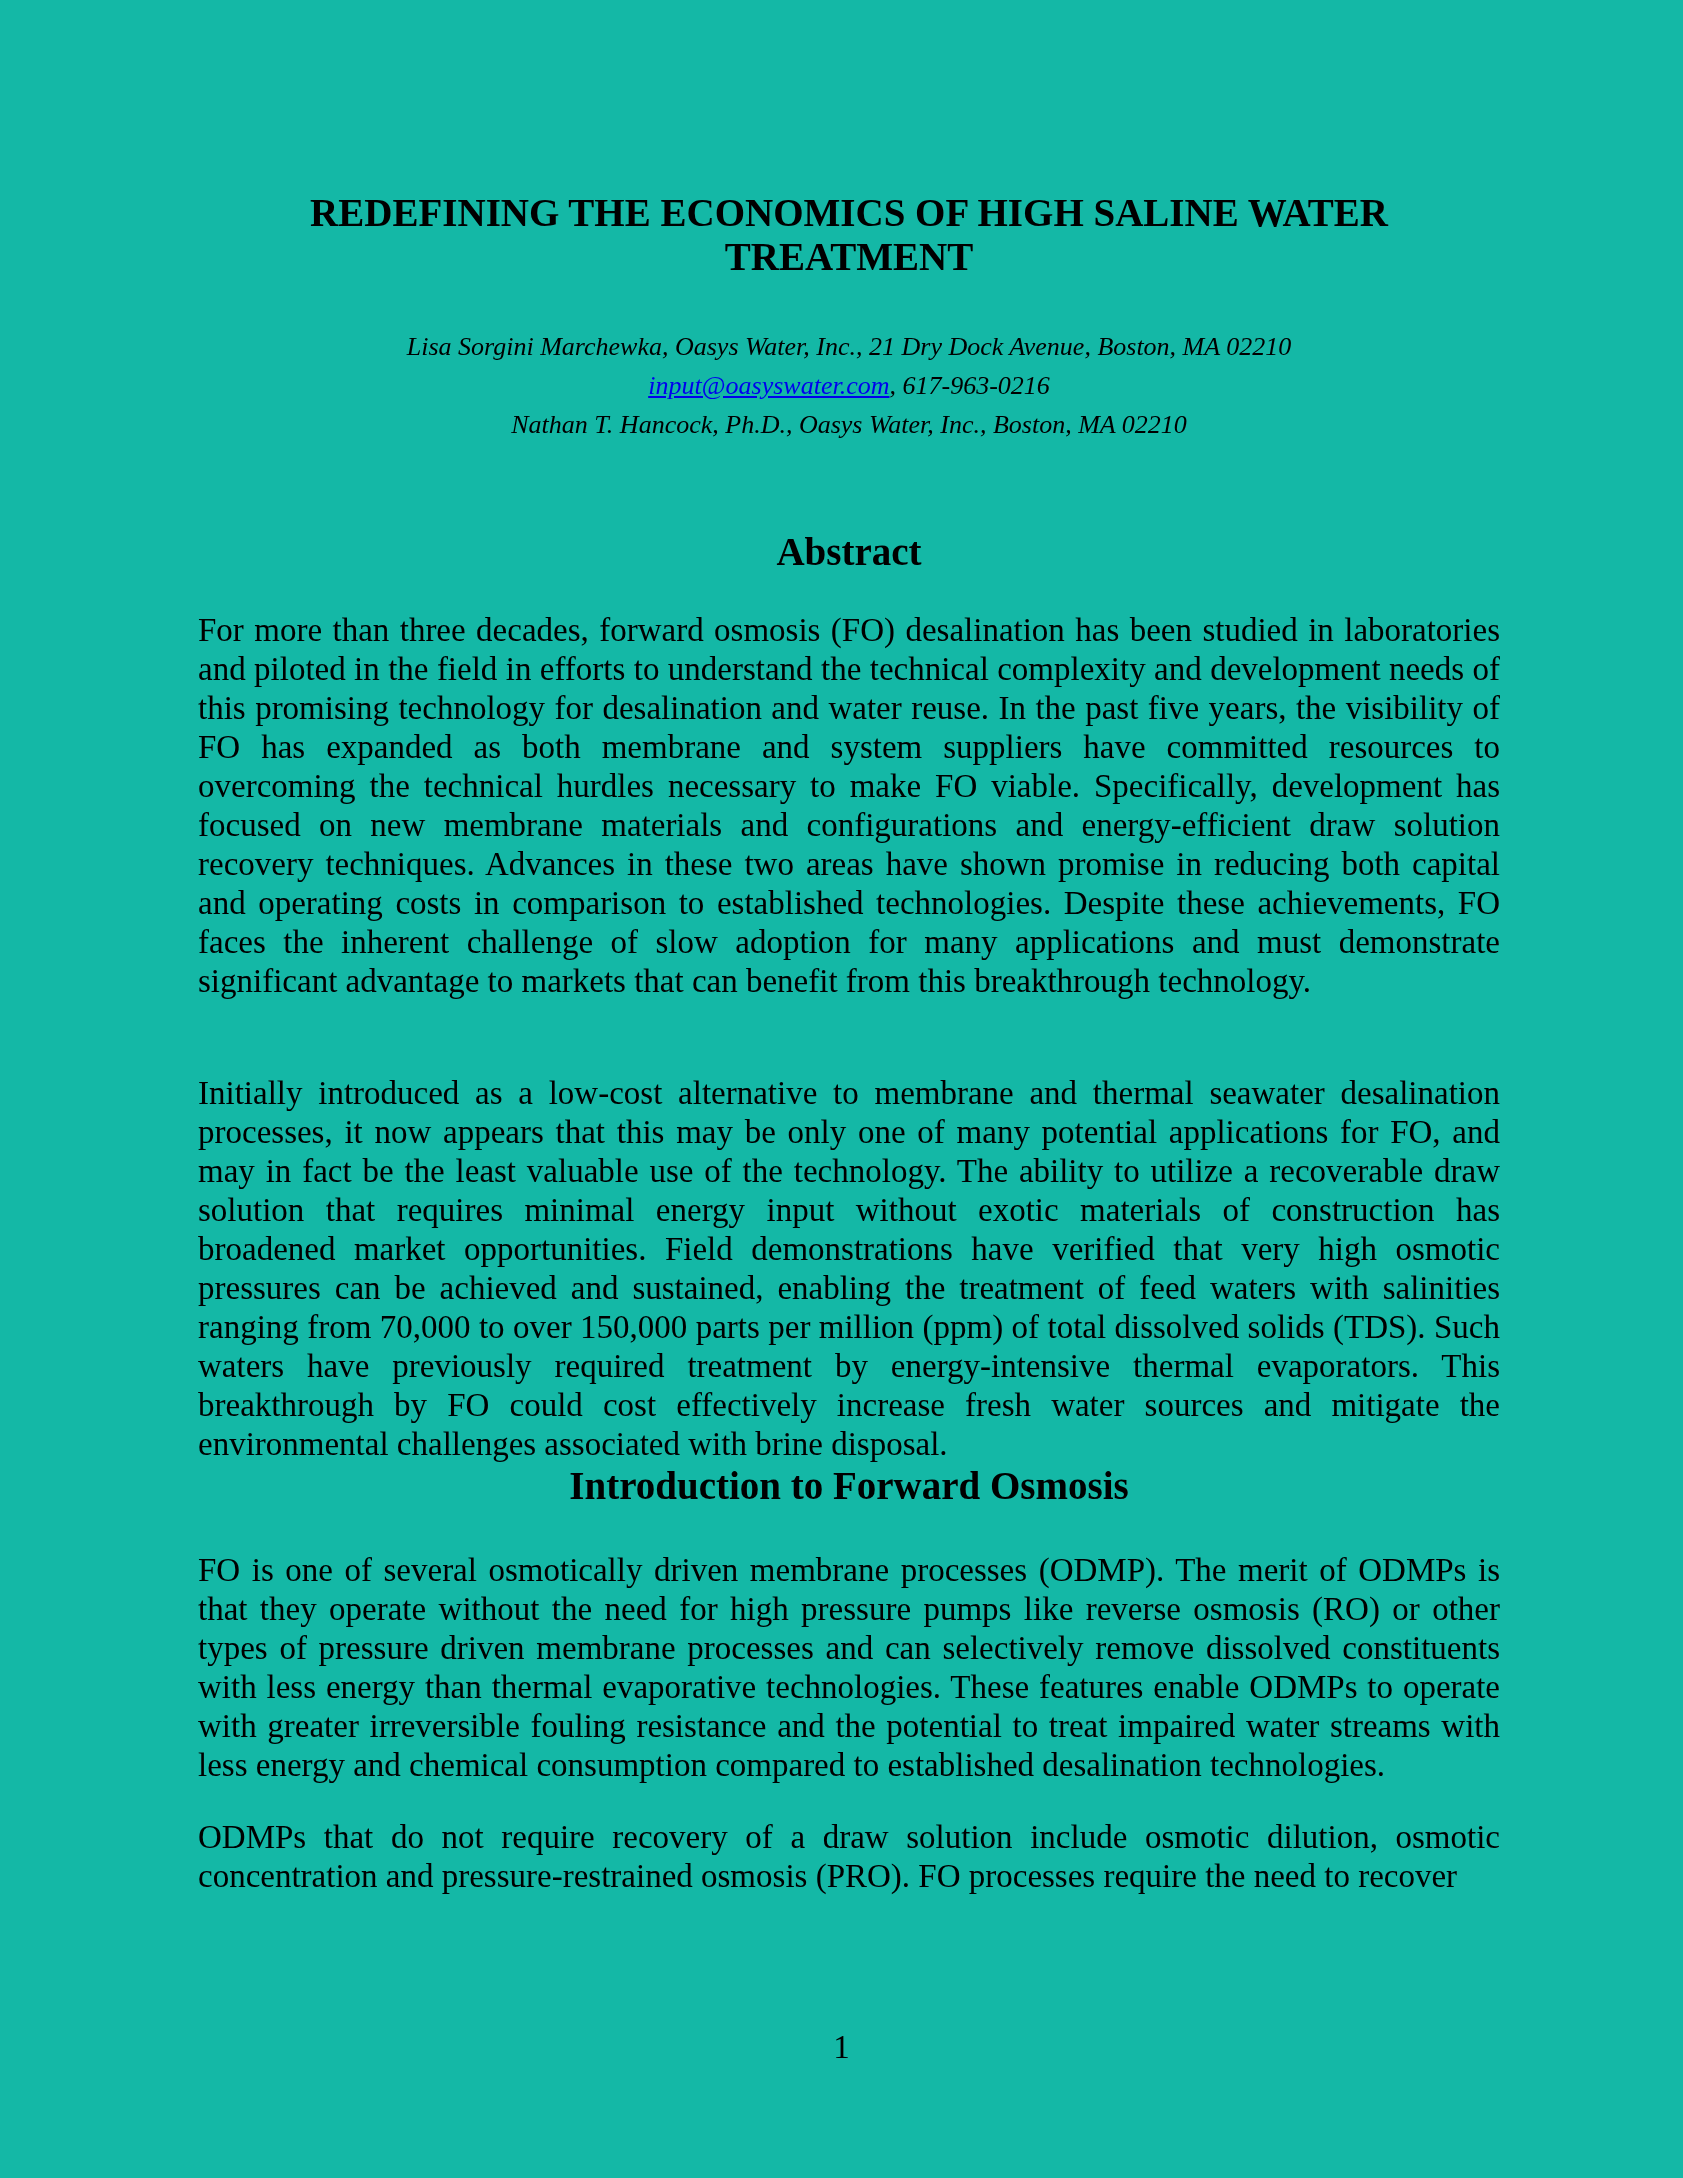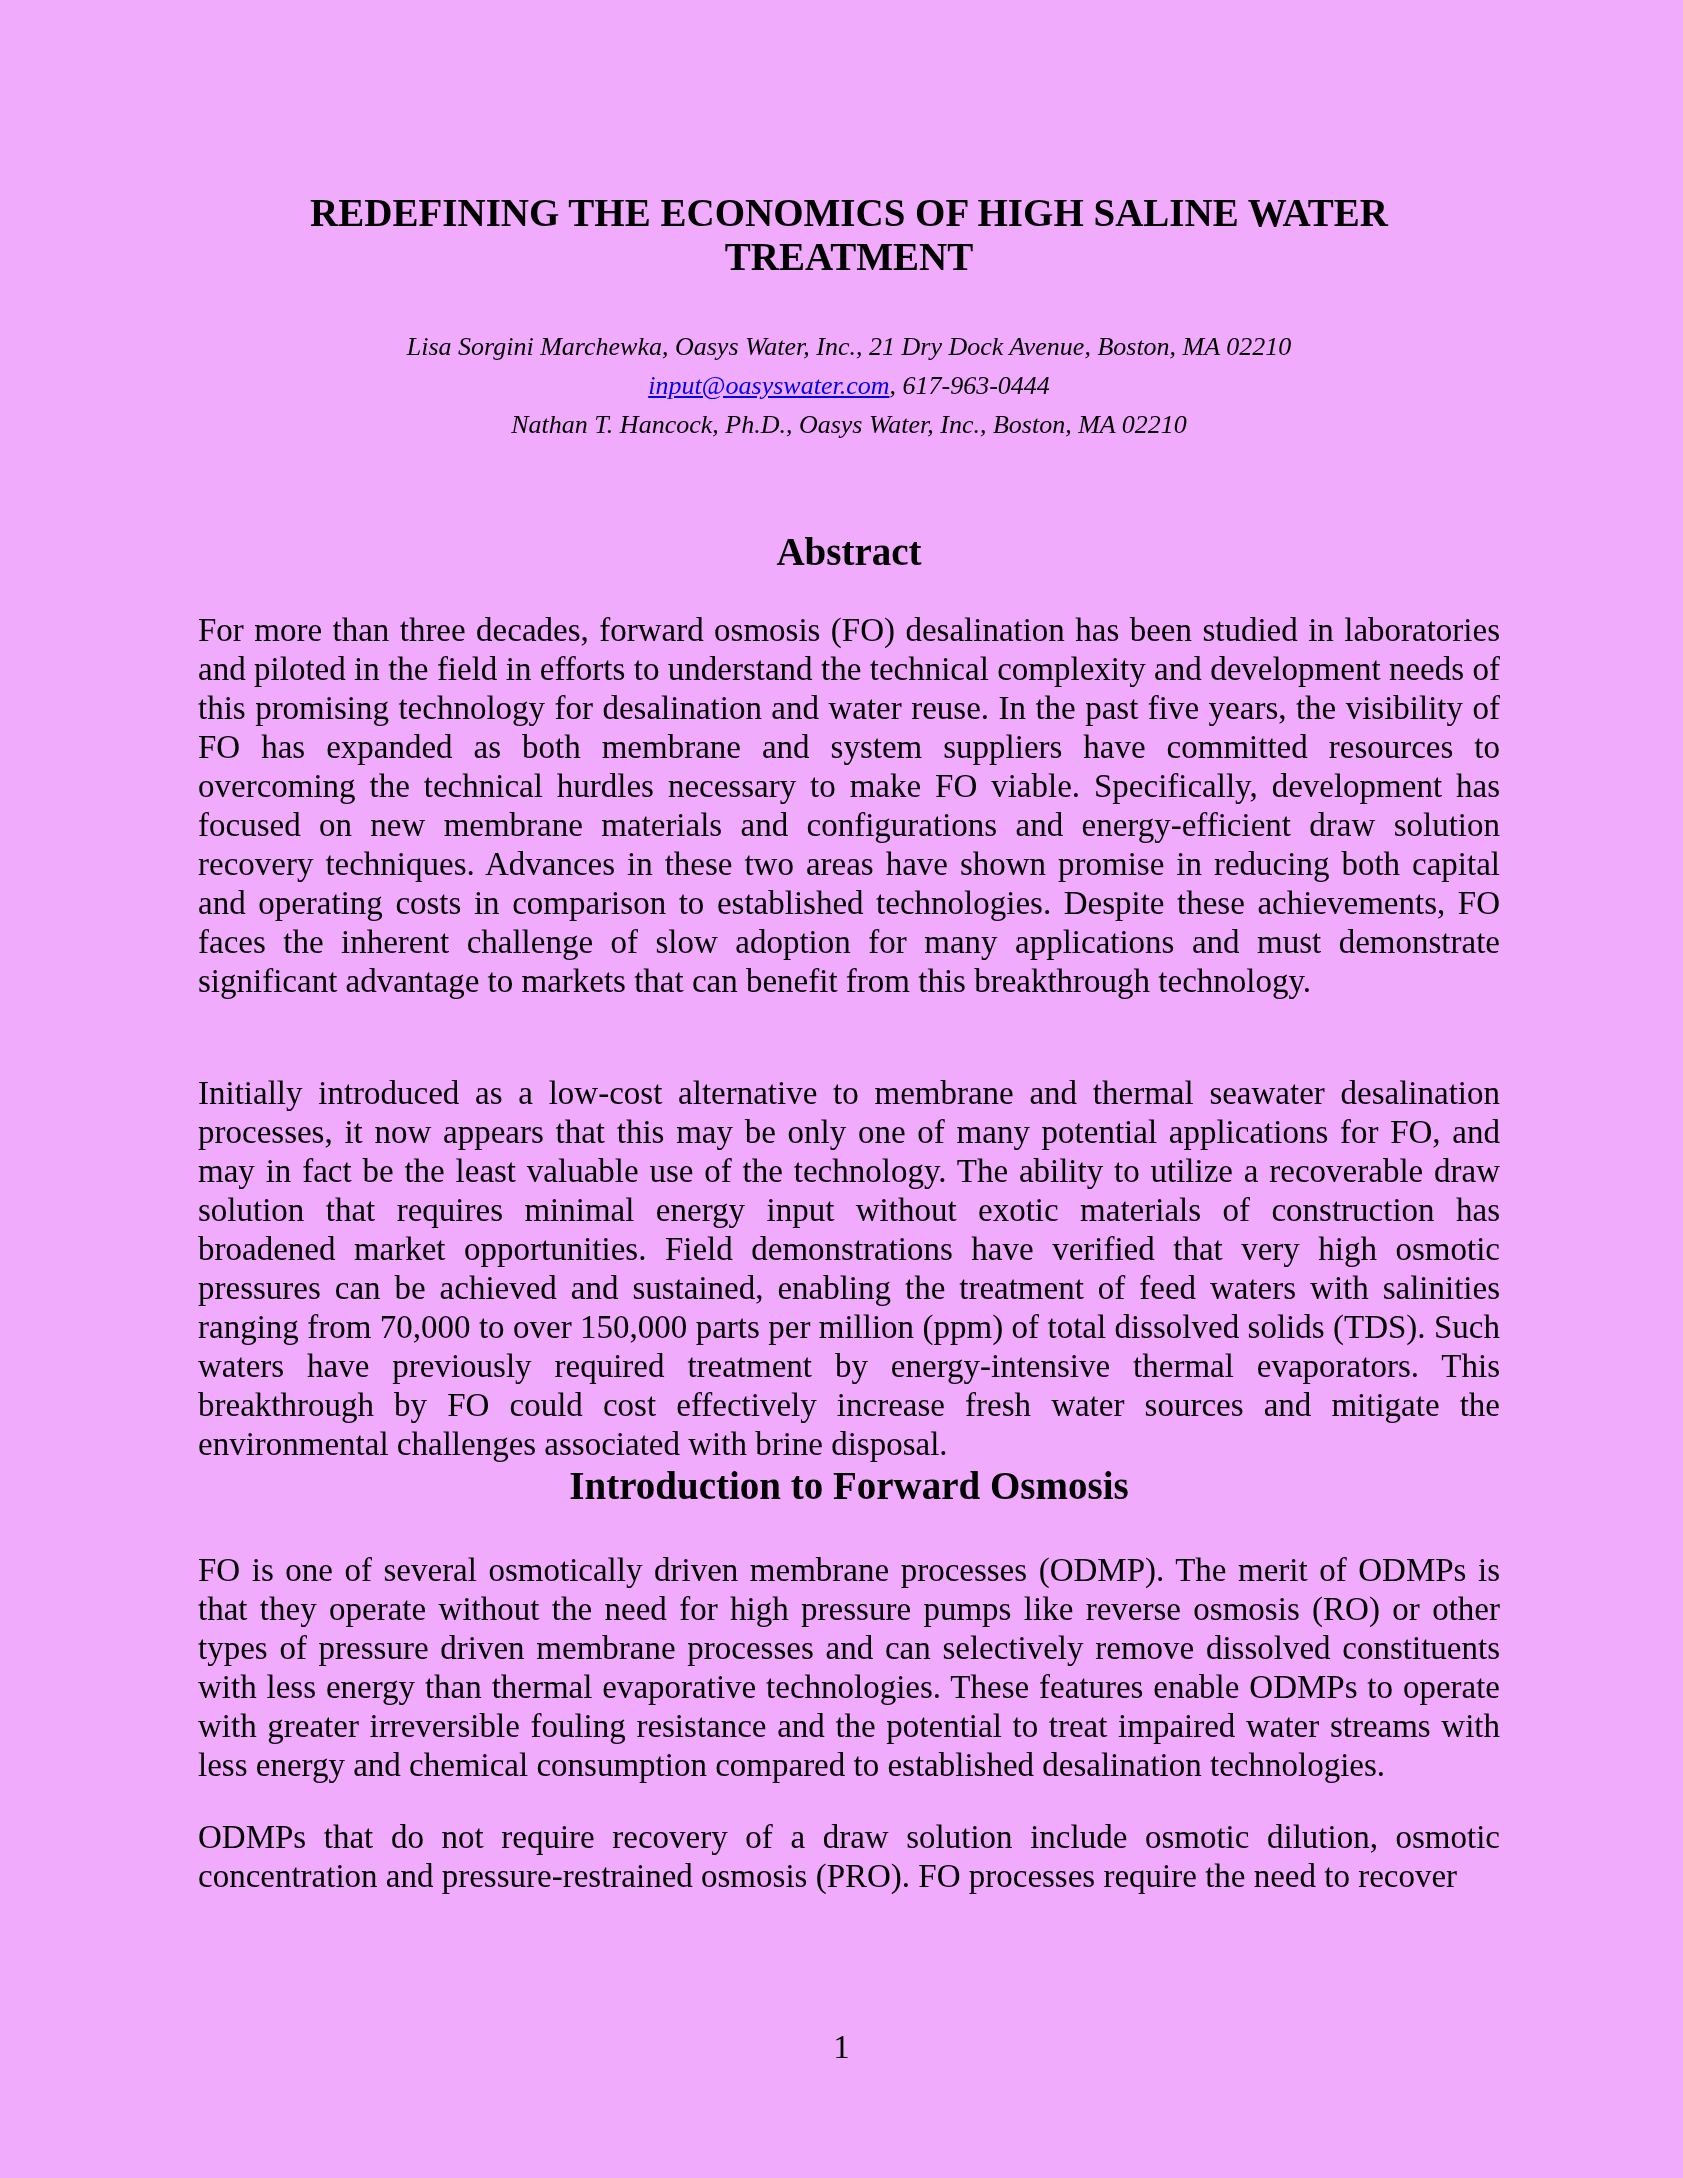--- a/index.html
+++ b/index.html
@@ -5,21 +5,21 @@
   html, body {
     margin: 0;
     padding: 0;
     background: #ffffff;
   }
   .page {
     width: 1683px;
     height: 2178px;
     position: relative;
     box-sizing: border-box;
-    background: #f0abfc;
+    background: #14b8a6;
     color: #000000;
     font-family: "Liberation Serif", "DejaVu Serif", serif;
     padding: 191px 183px 0 198px;
     overflow: hidden;
   }
   .title {
     font-size: 39px;
     line-height: 44px;
     font-weight: bold;
     text-align: center;
@@ -67,21 +67,21 @@
 </style>
 </head>
 <body>
 
 <div class="page">
 
   <h1 class="title">REDEFINING THE ECONOMICS OF HIGH SALINE WATER TREATMENT</h1>
 
   <div class="authors">
     <div class="author-line">Lisa Sorgini Marchewka, Oasys Water, Inc., 21 Dry Dock Avenue, Boston, MA 02210</div>
-    <div class="author-line"><a class="email">input@oasyswater.com</a><span>, 617-963-0444</span></div>
+    <div class="author-line"><a class="email">input@oasyswater.com</a><span>, 617-963-0216</span></div>
     <div class="author-line">Nathan T. Hancock, Ph.D., Oasys Water, Inc., Boston, MA 02210</div>
   </div>
 
   <h2 class="heading abstract-heading">Abstract</h2>
 
   <p class="para mb-xl">For more than three decades, forward osmosis (FO) desalination has been studied in laboratories and piloted in the field in efforts to understand the technical complexity and development needs of this promising technology for desalination and water reuse. In the past five years, the visibility of FO has expanded as both membrane and system suppliers have committed resources to overcoming the technical hurdles necessary to make FO viable. Specifically, development has focused on new membrane materials and configurations and energy-efficient draw solution recovery techniques. Advances in these two areas have shown promise in reducing both capital and operating costs in comparison to established technologies. Despite these achievements, FO faces the inherent challenge of slow adoption for many applications and must demonstrate significant advantage to markets that can benefit from this breakthrough technology.</p>
 
   <p class="para mb-md">Initially introduced as a low-cost alternative to membrane and thermal seawater desalination processes, it now appears that this may be only one of many potential applications for FO, and may in fact be the least valuable use of the technology. The ability to utilize a recoverable draw solution that requires minimal energy input without exotic materials of construction has broadened market opportunities. Field demonstrations have verified that very high osmotic pressures can be achieved and sustained, enabling the treatment of feed waters with salinities ranging from 70,000 to over 150,000 parts per million (ppm) of total dissolved solids (TDS). Such waters have previously required treatment by energy-intensive thermal evaporators. This breakthrough by FO could cost effectively increase fresh water sources and mitigate the environmental challenges associated with brine disposal.</p>
 
   <h2 class="heading intro-heading">Introduction to Forward Osmosis</h2>

